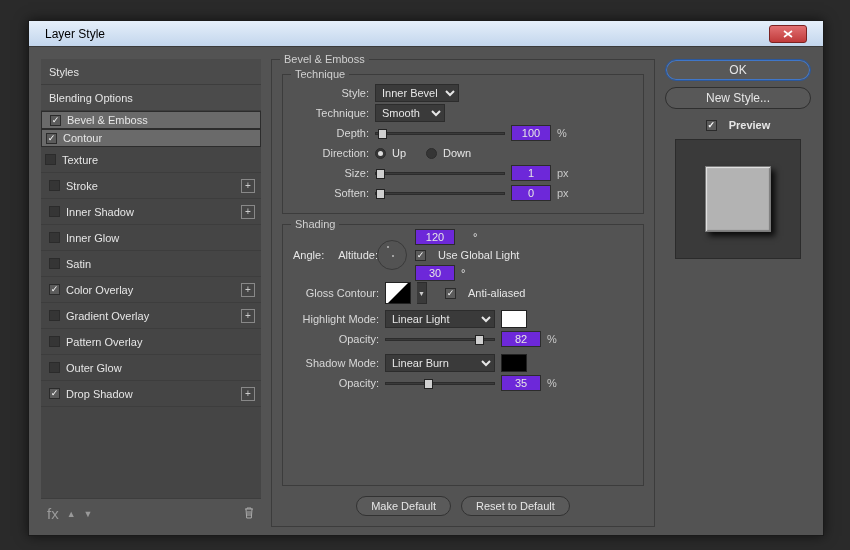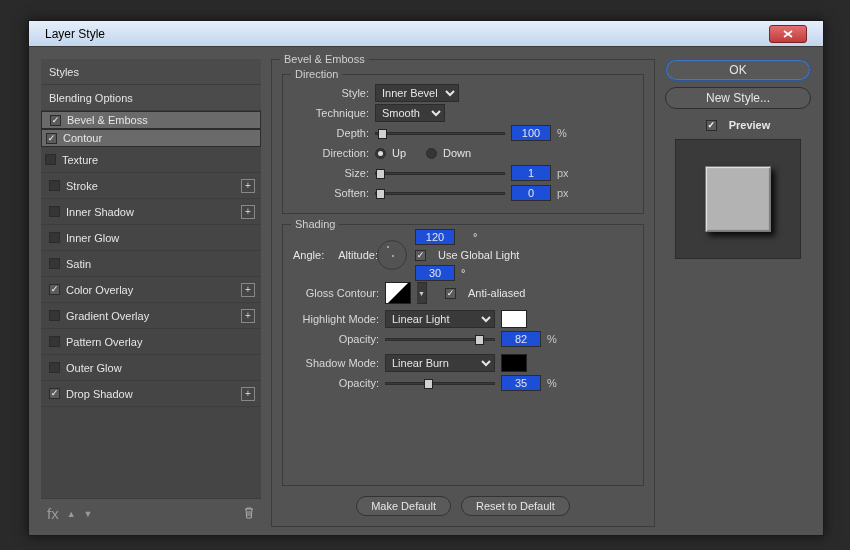--- a/index.html
+++ b/index.html
@@ -24,21 +24,21 @@
 .center { flex: 1; display: flex; flex-direction: column; gap: 8px; }
 .grp { border: 1px solid #3c3c3c; background: #535353; padding: 8px 10px 10px 10px; position: relative; }
 .grp > .lbl { position: absolute; top: -7px; left: 8px; background: #535353; padding: 0 4px; font-size: 11px; color: #d0d0d0; }
 .grp.outer { flex: 1; padding: 14px 10px 10px 10px; display: flex; flex-direction: column; gap: 10px; }
 .row { display: flex; align-items: center; height: 20px; gap: 6px; }
 .row .key { width: 76px; text-align: right; color: #d8d8d8; }
 select, .sel { background: #3a3a3a; color: #e6e6e6; border: 1px solid #2c2c2c; font-size: 11px; height: 18px; }
 select { padding: 0 2px; }
 .slider { height: 3px; background: #3a3a3a; border: 1px solid #2c2c2c; position: relative; flex: none; }
 .slider .thumb { position: absolute; top: -4px; width: 9px; height: 10px; background: #d0d0d0; border: 1px solid #222; }
-.num { width: 40px; height: 16px; background: #1d4ed8; border: 1px solid #2c2c2c; color: #e6e6e6; text-align: center; font-size: 11px; line-height: 14px; }
+.num { width: 40px; height: 16px; background: #6d28d9; border: 1px solid #2c2c2c; color: #e6e6e6; text-align: center; font-size: 11px; line-height: 14px; }
 .unit { color: #c8c8c8; width: 18px; }
 .radio { width: 11px; height: 11px; border: 1px solid #2c2c2c; border-radius: 50%; background: #353535; display: inline-flex; align-items: center; justify-content: center; }
 .radio.on::after { content: ""; width: 5px; height: 5px; background: #ddd; border-radius: 50%; }
 .angwid { width: 30px; height: 30px; border: 1px solid #3a3a3a; border-radius: 50%; position: relative; background: #535353; }
 .angwid .dot { position: absolute; width: 2px; height: 2px; background: #bbb; border-radius: 50%; top: 5px; left: 9px; }
 .angwid .ctr { position: absolute; width: 2px; height: 2px; background: #bbb; border-radius: 50%; top: 14px; left: 14px; }
 .contour { width: 26px; height: 22px; background: linear-gradient(135deg,#fff 0%,#fff 49%,#000 51%,#000 100%); border: 1px solid #222; }
 .contour-dd { width: 10px; height: 22px; background: #3a3a3a; border: 1px solid #2c2c2c; border-left: none; display:flex;align-items:center;justify-content:center;font-size:7px;color:#ccc; }
 .swatch { width: 26px; height: 18px; border: 1px solid #222; }
 .btn { height: 20px; background: #5a5a5a; border: 1px solid #323232; border-radius: 10px; color: #e6e6e6; display: flex; align-items: center; justify-content: center; font-size: 11px; padding: 0 14px; }
@@ -137,21 +137,21 @@
             </svg>
         </span>
       </div>
     </div>
 
     <div class="center">
       <div class="grp outer">
         <span class="lbl">Bevel &amp; Emboss</span>
 
         <div class="grp">
-          <span class="lbl">Direction</span>
+          <span class="lbl">Technique</span>
           <div class="row">
             <span class="key">Style:</span>
             <select style="width:84px"><option>Inner Bevel</option></select>
           </div>
           <div class="row">
             <span class="key">Technique:</span>
             <select style="width:70px"><option>Smooth</option></select>
           </div>
           <div class="row">
             <span class="key">Depth:</span>

